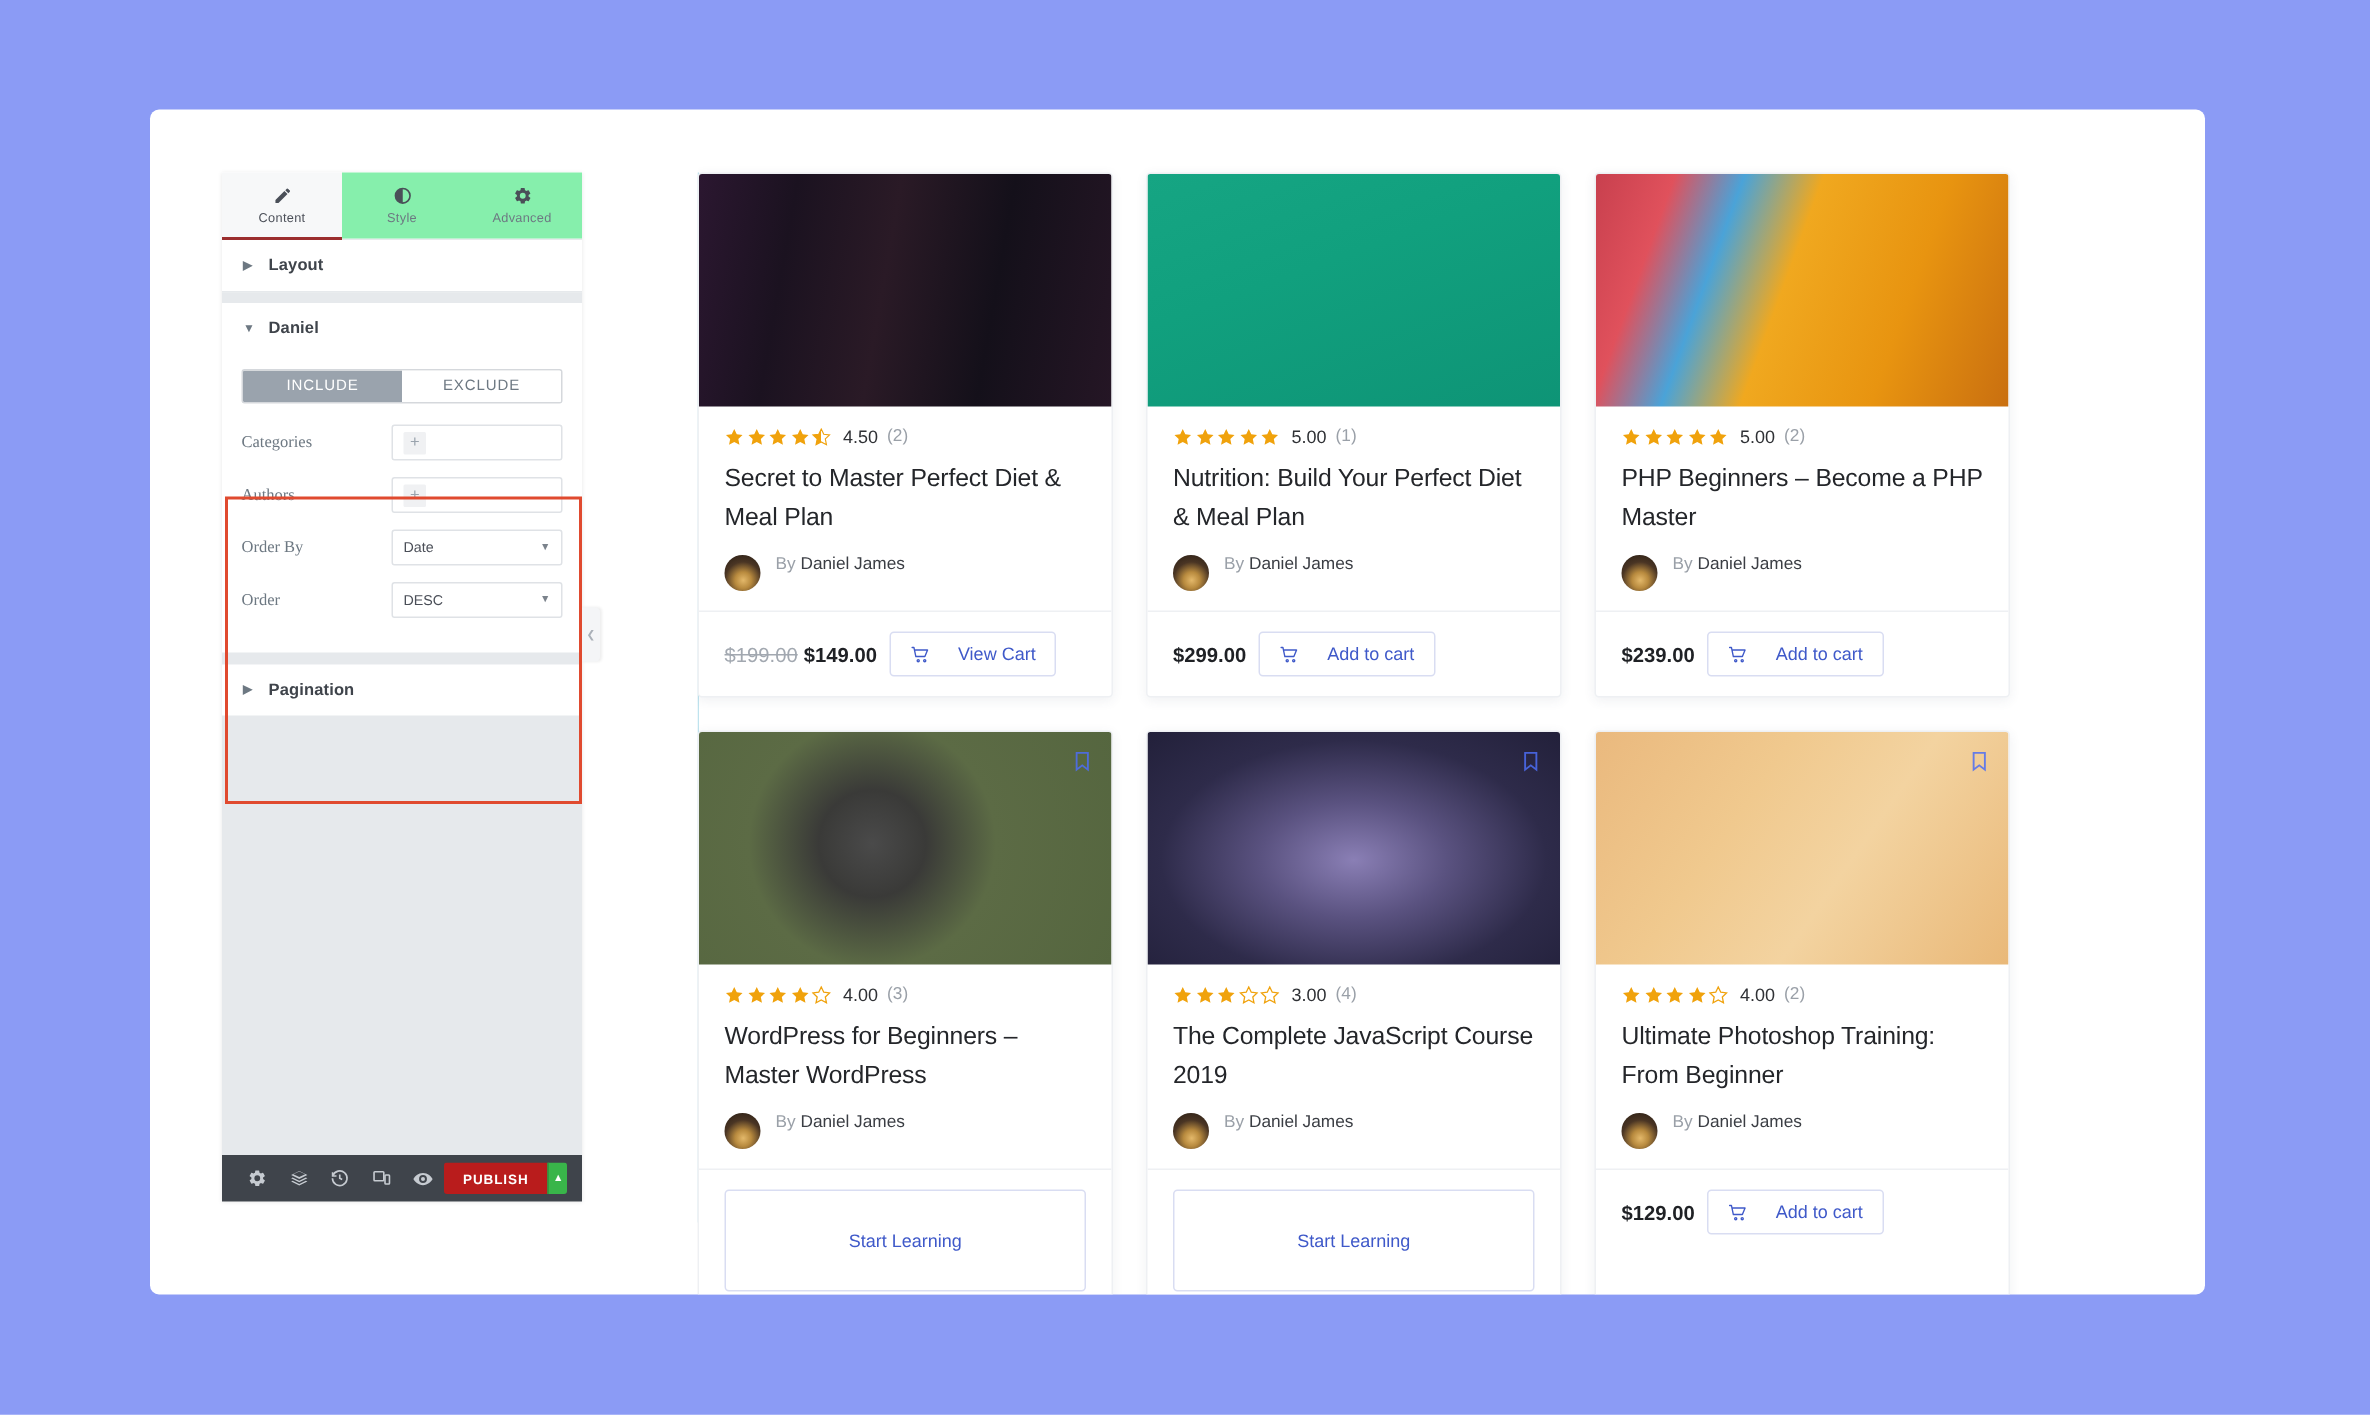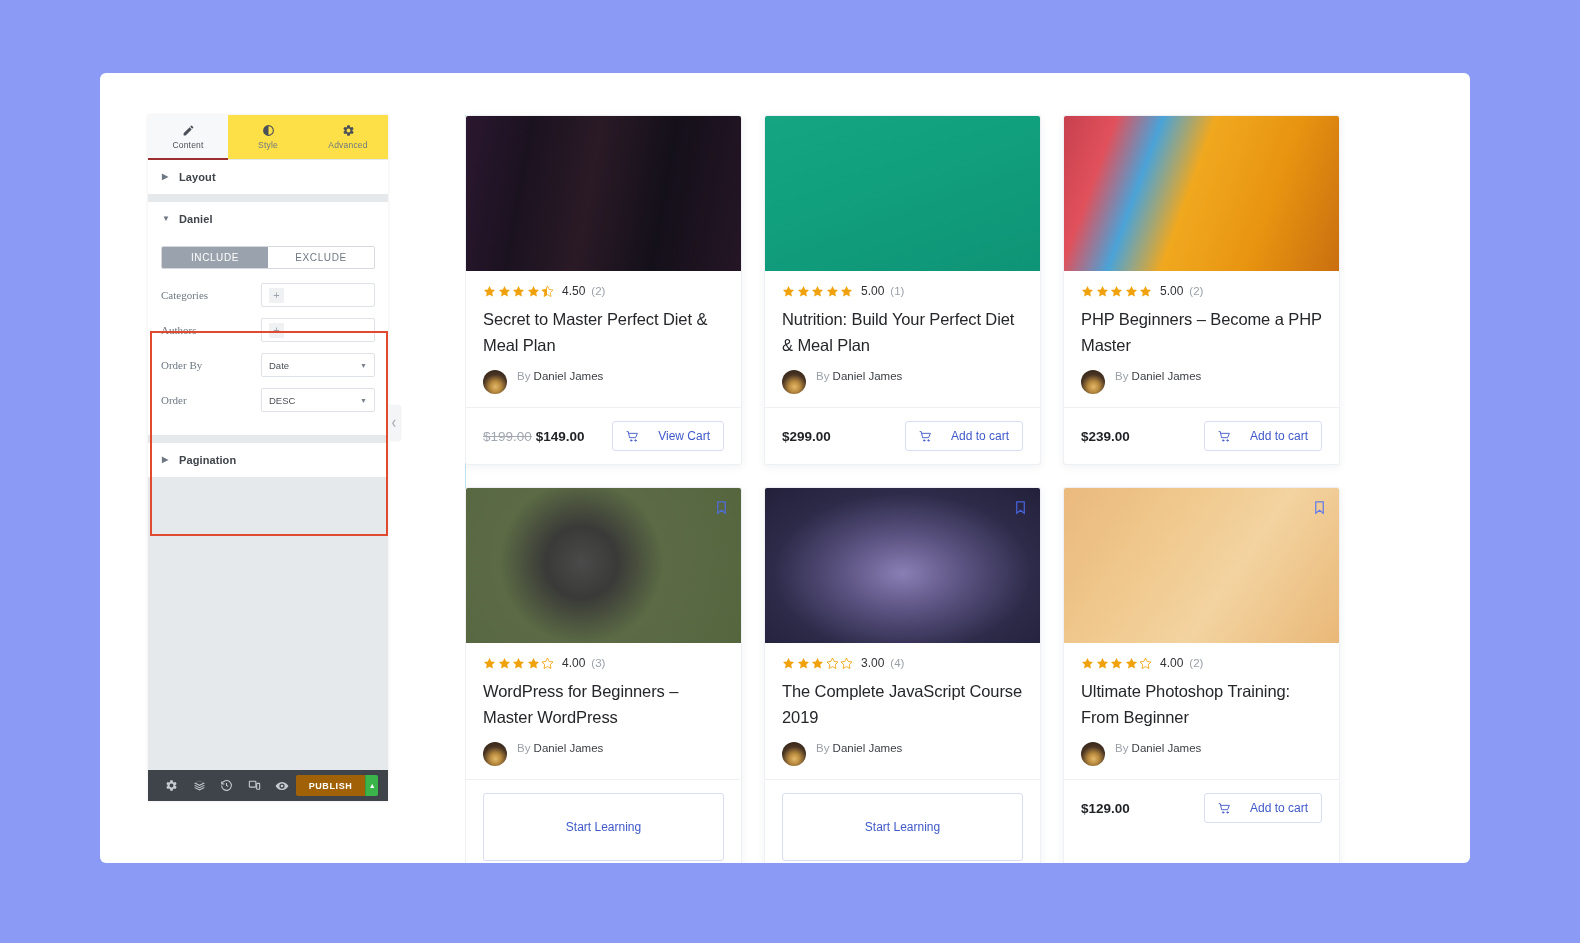--- a/index.html
+++ b/index.html
@@ -44,21 +44,21 @@
   .panel-tab {
     flex: 1 1 0;
     display: flex; flex-direction: column;
     align-items: center; justify-content: center;
     gap: 3px;
     font-size: 8.5px;
     color: #6d7882;
     letter-spacing: .2px;
     cursor: pointer;
     position: relative;
-    background: #fde047;
+    background: #86efac;
   }
   .panel-tab.active { background: #f7f8f9; color: #4b4f58; }
   .panel-tab.active::after {
     content: "";
     position: absolute; left: 0; right: 0; bottom: -1px;
     height: 2px; background: #9b2e2e;
   }
   .panel-tab .ico { display:block; line-height: 0; color: #4a4f58; }
   .panel-tab .ico svg { display: block; }
 
@@ -162,21 +162,21 @@
     color: #c6cbd1; cursor: pointer;
   }
   .foot-ico svg { display: block; }
   .publish-wrap {
     margin-left: auto;
     display: flex; align-items: stretch;
     height: 21px;
     border-radius: 2px; overflow: hidden;
   }
   .publish-btn {
-    background: #a16207;
+    background: #b91c1c;
     color: #ffffff;
     font-size: 9px; font-weight: bold; letter-spacing: .6px;
     display: flex; align-items: center;
     padding: 0 13px;
     cursor: pointer;
   }
   .publish-caret {
     background: #39b54a;
     border-left: 1px solid #2f9b3e;
     width: 20px;
@@ -265,21 +265,21 @@
     width: 24px; height: 24px; border-radius: 50%;
     background-size: cover; background-position: center;
     flex: 0 0 auto;
   }
   .author-name { font-size: 11.5px; color: #3b3e44; font-weight: 500; }
   .author-name .by { color: #9aa0a8; font-weight: 400; }
 
   .card-foot {
     border-top: 1px solid #eef0f3;
     padding: 13px 17px;
-    display: flex; align-items: center; justify-content: space-between;
+    display: flex; align-items: center; 
     gap: 8px;
     min-height: 56px;
   }
   .price { font-size: 13.5px; color: #1f2125; font-weight: bold; }
   .price .old {
     color: #a2a8b0; font-weight: normal;
     text-decoration: line-through;
     margin-right: 4px;
   }
   .cart-btn {

